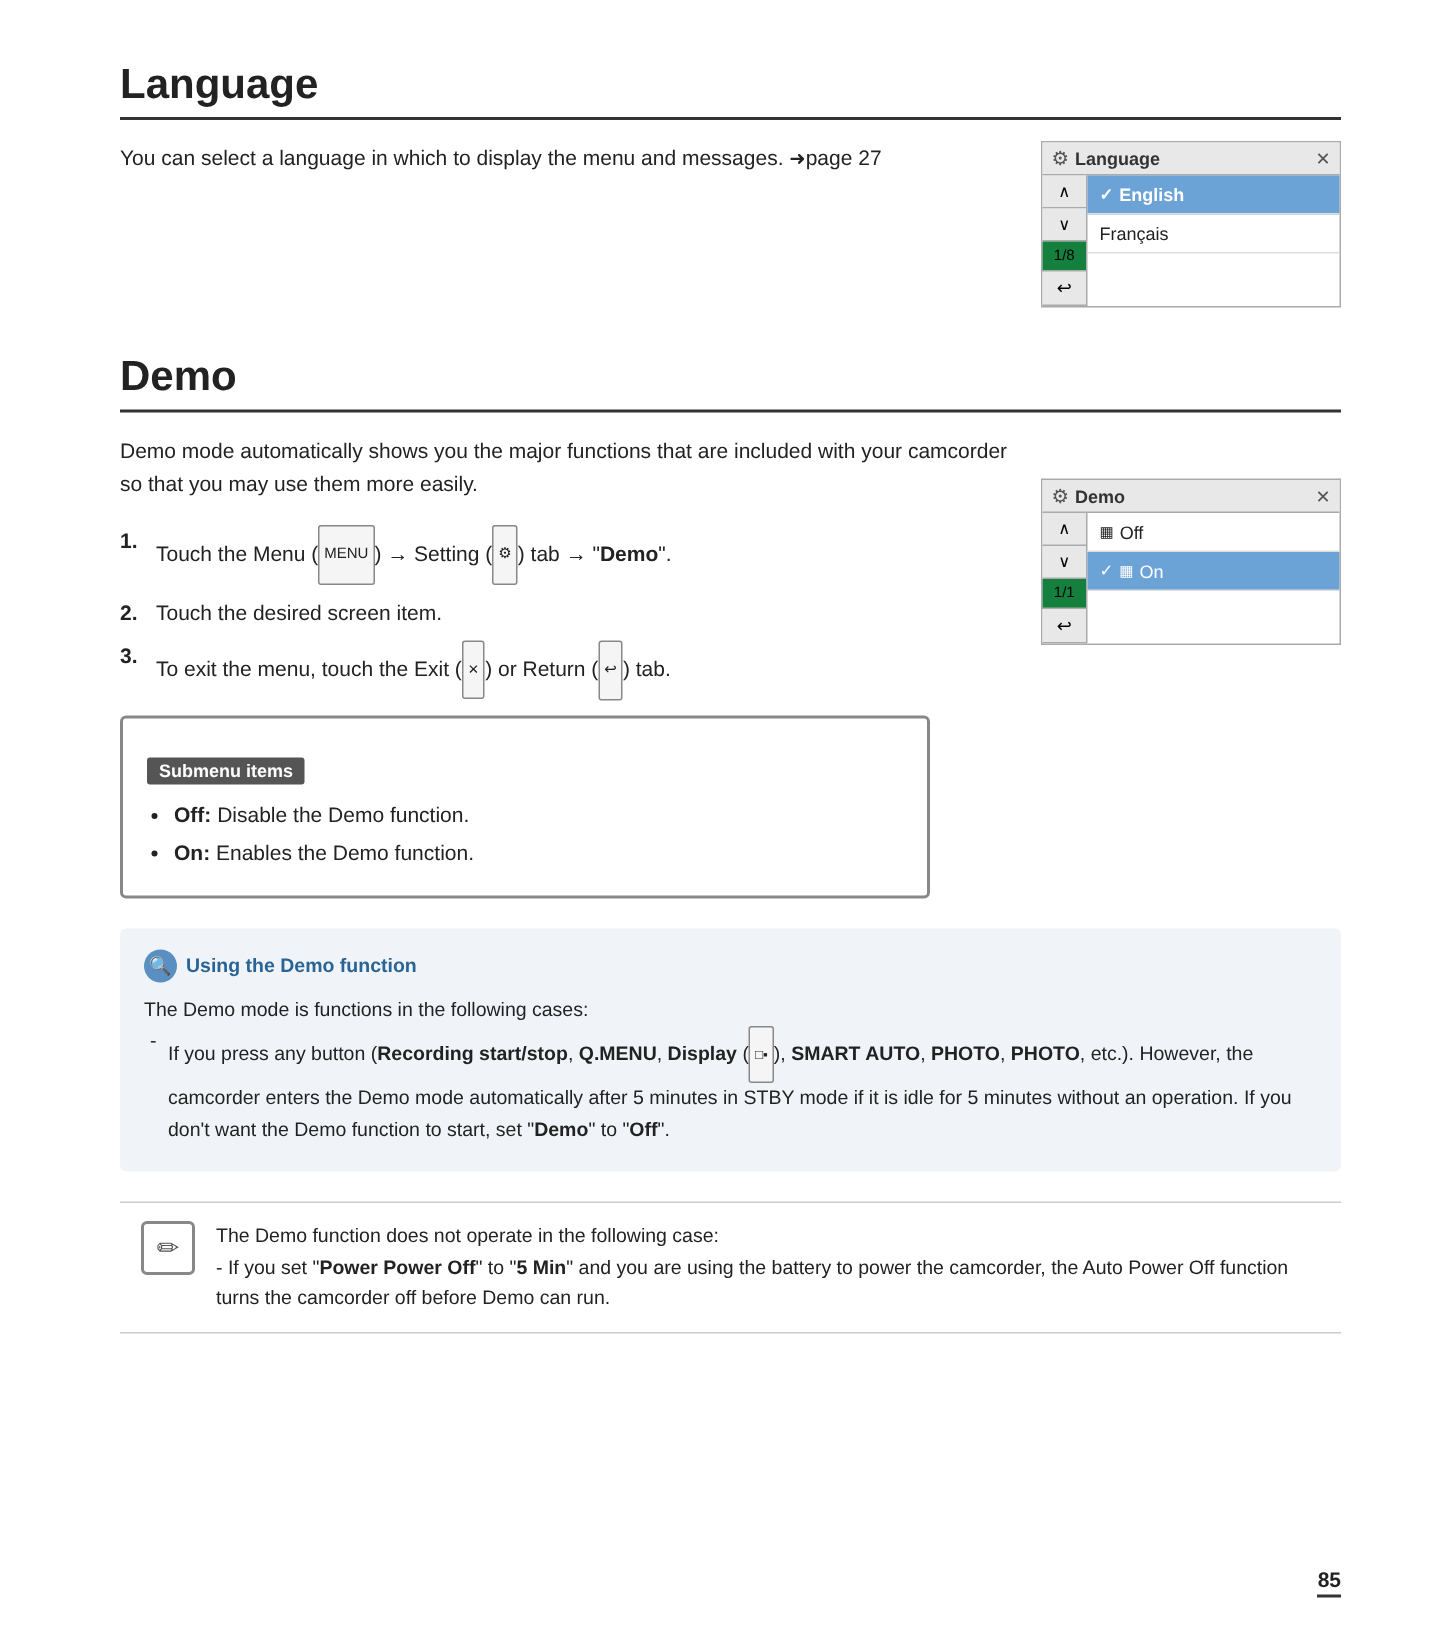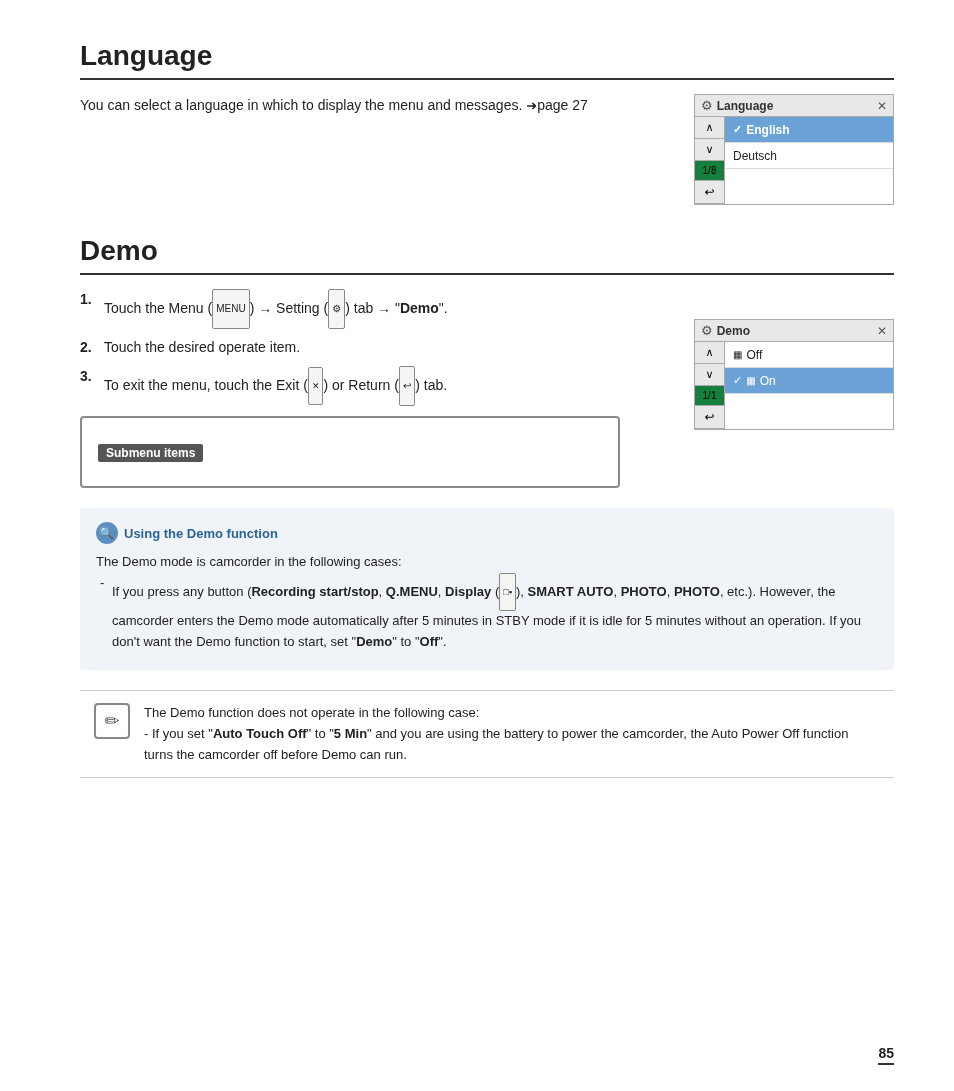--- a/index.html
+++ b/index.html
@@ -361,59 +361,68 @@
           <button class="ui-nav-btn">∨</button>
           <button class="ui-nav-btn page-num">1/8</button>
           <button class="ui-nav-btn return-btn">↩</button>
         </div>
         <div class="ui-items-col">
           <div class="ui-item selected">
             <span class="check-mark">✓</span>
             <span>English</span>
           </div>
           <div class="ui-item">
-            <span>Deutsch</span>
+            <span>Français</span>
           </div>
         </div>
       </div>
     </div>
 
   </div>
 </div>
 
 <div class="demo-section section-separator">
   <h1 class="section-title">Demo</h1>
 
   <div class="demo-main">
     <div class="demo-text-area">
+      <p class="demo-intro">Demo mode automatically shows you the major functions that are included with your camcorder so that you may use them more easily.</p>
 
       <div class="steps">
 
         <div class="step">
           <span class="step-num">1.</span>
           <span class="step-content">
             Touch the Menu (<span class="inline-icon">MENU</span>) → Setting (<span class="inline-icon">⚙</span>) tab → "<strong>Demo</strong>".
           </span>
         </div>
 
         <div class="step">
           <span class="step-num">2.</span>
-          <span class="step-content">Touch the desired operate item.</span>
+          <span class="step-content">Touch the desired screen item.</span>
         </div>
 
         <div class="step">
           <span class="step-num">3.</span>
           <span class="step-content">
             To exit the menu, touch the Exit (<span class="inline-icon" style="font-size:9px;">✕</span>) or Return (<span class="inline-icon">↩</span>) tab.
           </span>
         </div>
       </div>
 
       <div class="submenu-box">
         <div class="submenu-title">Submenu items</div>
+        <ul class="submenu-items">
+          <li>
+            <strong>Off:</strong> <span>Disable the Demo function.</span>
+          </li>
+          <li>
+            <strong>On:</strong> <span>Enables the Demo function.</span>
+          </li>
+        </ul>
       </div>
     </div>
 
     <div class="ui-widget-demo">
       <div class="ui-widget-header">
         <span class="gear-icon">⚙</span>
         <span class="title-text">Demo</span>
         <span class="close-x">✕</span>
       </div>
       <div class="ui-widget-nav">
@@ -437,35 +446,35 @@
       </div>
     </div>
   </div>
 
   <div class="note-box">
     <div class="note-box-header">
       <span class="magnifier-icon">🔍</span>
       <span class="note-title">Using the Demo function</span>
     </div>
     <div class="note-box-content">
-      <p>The Demo mode is camcorder in the following cases:</p>
+      <p>The Demo mode is functions in the following cases:</p>
       <ul>
         <li>
           If you press any button (<strong>Recording start/stop</strong>, <strong>Q.MENU</strong>, <strong>Display</strong> (<span class="inline-icon" style="font-size:9px;">□▪</span>), <strong>SMART AUTO</strong>, <strong>PHOTO</strong>,
           <strong>PHOTO</strong>, etc.). However, the camcorder enters the Demo mode automatically after 5 minutes in STBY mode if it is idle for 5 minutes without an operation. If you don't want the Demo function to start, set
           "<strong>Demo</strong>" to "<strong>Off</strong>".
         </li>
       </ul>
     </div>
   </div>
 
   <div class="bottom-note">
     <div class="pencil-icon-box">✏</div>
     <div class="bottom-note-content">
       <span>The Demo function does not operate in the following case:</span><br>
-      - If you set "<strong>Auto Touch Off</strong>" to "<strong>5 Min</strong>" and you are using the battery to power the camcorder, the Auto Power Off function turns the camcorder off before Demo can run.
+      - If you set "<strong>Power Power Off</strong>" to "<strong>5 Min</strong>" and you are using the battery to power the camcorder, the Auto Power Off function turns the camcorder off before Demo can run.
     </div>
   </div>
 </div>
 
 <div class="page-number">
   <span class="page-number-underline">85</span>
 </div>
 
 </body></html>

